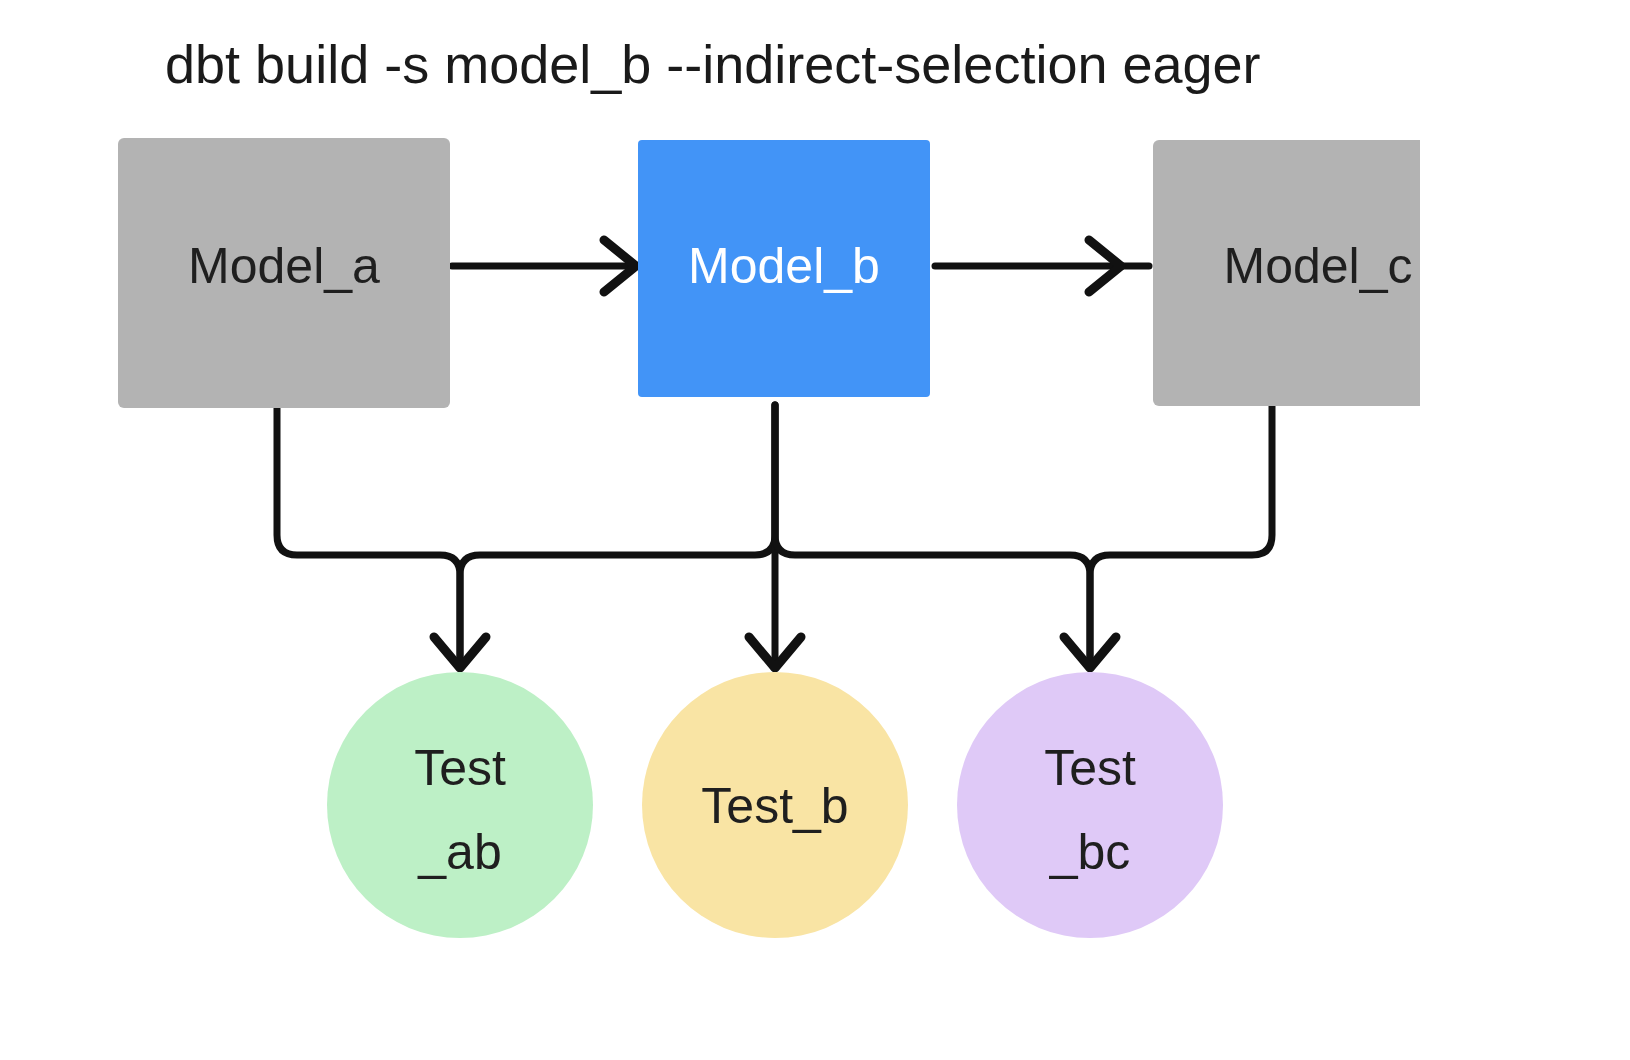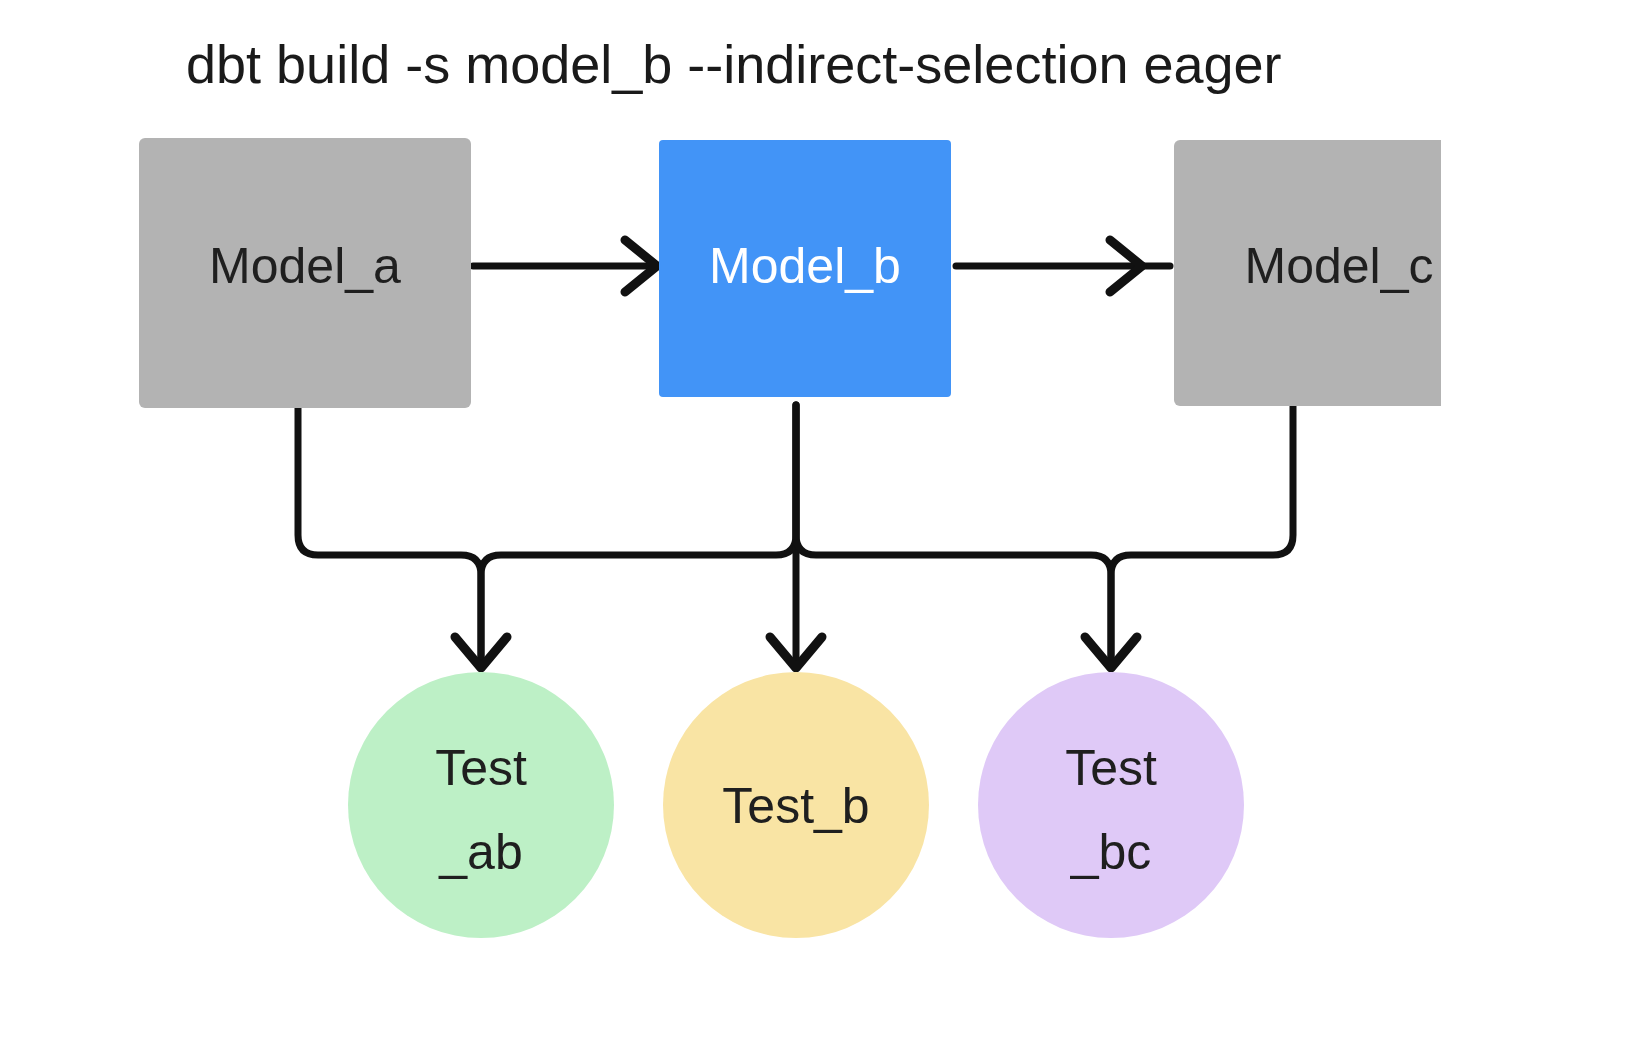--- a/index.html
+++ b/index.html
@@ -9,21 +9,20 @@
   }
   body {
     font-family: "Liberation Sans", sans-serif;
   }
   #canvas {
     position: relative;
     width: 1420px;
     height: 1060px;
     background: #ffffff;
     overflow: hidden;
-    margin-left: 21px;
   }
   #diagram-svg {
     position: absolute;
     left: 0;
     top: 0;
     width: 1630px;
     height: 1060px;
   }
   .title-text {
     font-family: "Liberation Sans", sans-serif;

